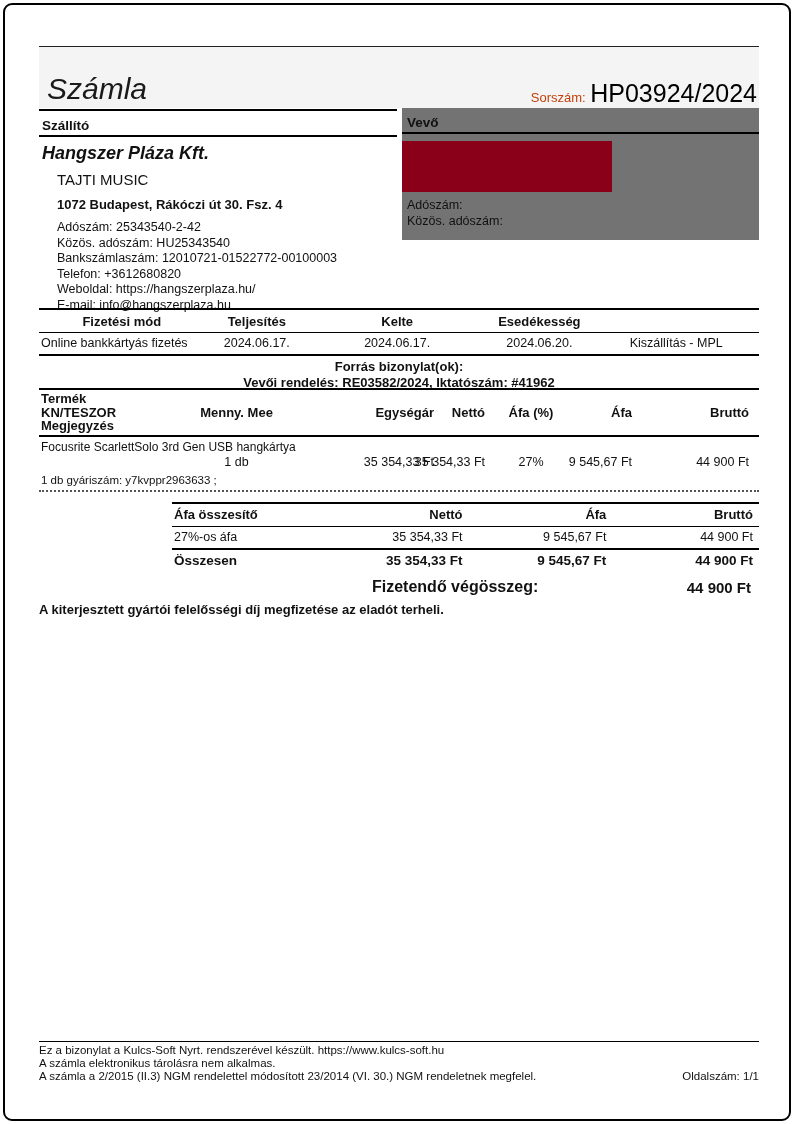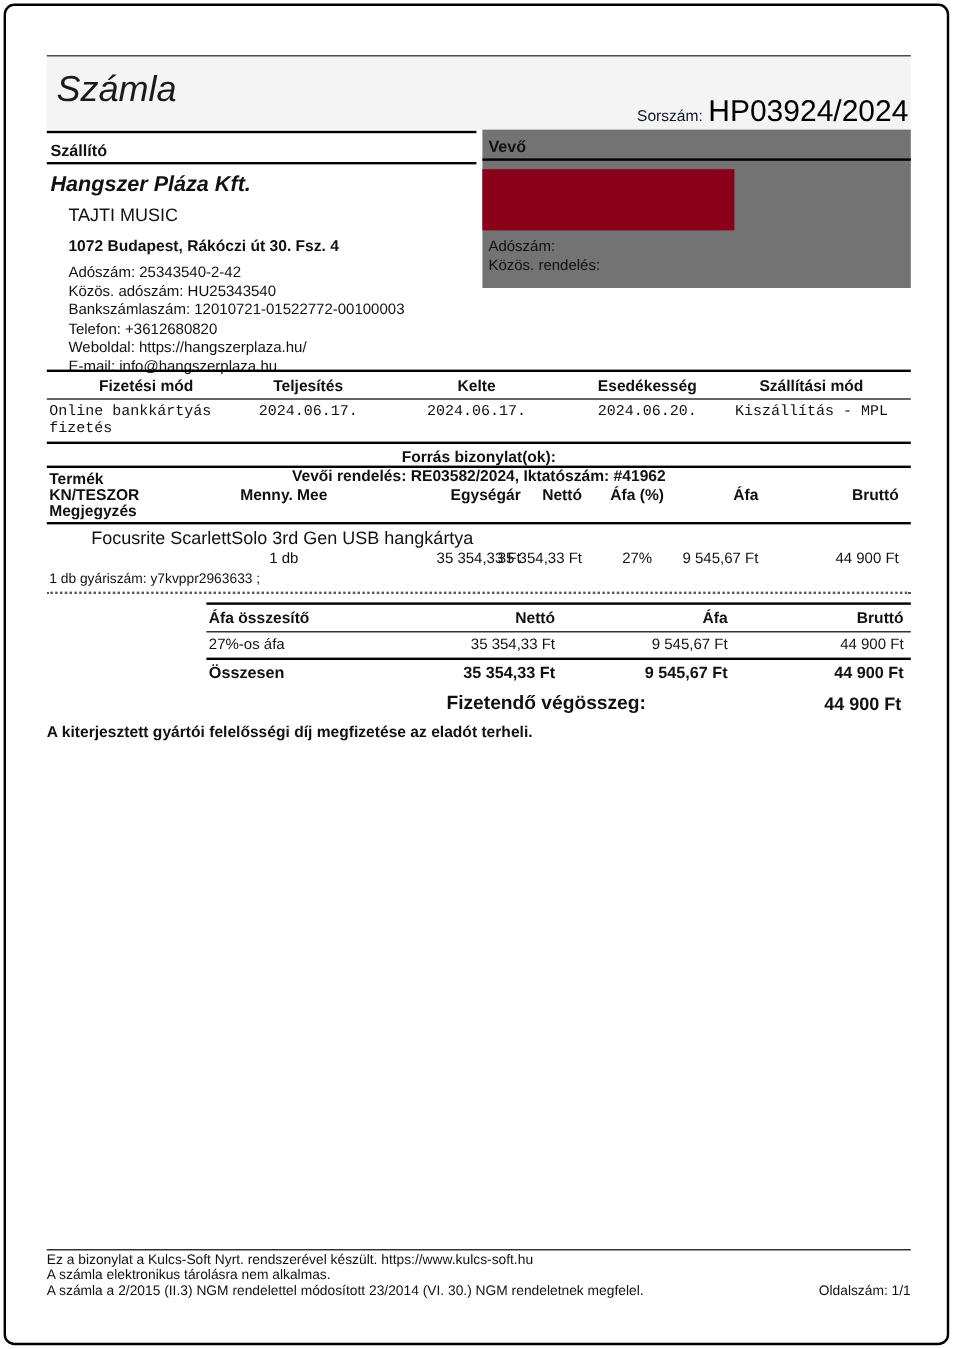--- a/index.html
+++ b/index.html
@@ -21,28 +21,28 @@
     position: absolute;
     left: 34px; top: 0; width: 720px; height: 100%;
   }
   
   .band {
     position: absolute; top: 41px; left: 0; width: 720px; height: 62px;
     background: #f4f4f4;
     border-top: 1px solid #222;
   }
   .band-title {
-    position: absolute; left: 8px; top: 11px;
+    position: absolute; left: 8px; top: 25px;
     font-style: italic; font-size: 30px; color: #1a1a1a;
   }
   .serial-wrap {
     position: absolute; right: 2px; bottom: 0px;
     white-space: nowrap;
   }
-  .serial-label { font-size: 13px; color: #0f172a; }
+  .serial-label { font-size: 13px; color: #c2410c; }
   .serial-number { font-size: 25px; color: #000; }
   
   .supplier-col {
     position: absolute; top: 104px; left: 0; width: 358px;
     border-top: 2px solid #000;
   }
   .section-header {
     font-size: 13.5px; font-weight: bold;
     padding: 7px 0 2px 3px;
     border-bottom: 2px solid #000;
@@ -69,42 +69,42 @@
   .buyer-labels div { font-size: 12.5px; line-height: 16px; }
   
   .payment { position: absolute; top: 303px; left: 0; width: 720px; }
   .pay-row { display: flex; width: 100%; }
   .pay-head {
     border-top: 2px solid #000; border-bottom: 1px solid #000;
     font-weight: bold; font-size: 13px;
   }
   .pay-head > div { padding: 4px 0 3px 0; text-align: center; }
   .pay-data { border-bottom: 2px solid #000; font-size: 12.5px; }
-  .pay-data > div { padding: 3px 0 4px 0; text-align: center; font-family: Liberation Mono, monospace; }
+  .pay-data > div { padding: 3px 0 4px 0; text-align: center; }
   .pc1 { width: 23%; } .pc2 { width: 14.5%; } .pc3 { width: 24.5%; }
   .pc4 { width: 15%; } .pc5 { width: 23%; }
   .pay-data .pc1 { text-align: left; padding-left: 2px; }
   .source-block { text-align: center; padding-top: 3px; }
   .source-block div { font-size: 13px; font-weight: bold; line-height: 15.5px; }
   
   .items { position: absolute; top: 383px; left: 0; width: 720px; }
   .items-head {
     border-top: 2px solid #000; border-bottom: 2px solid #000;
     font-weight: bold; font-size: 13px; padding: 2px 0 2px 0;
   }
   .items-head .hline { position: relative; height: 13.5px; line-height: 13.5px; }
   .items-head .hline > span { position: absolute; white-space: nowrap; }
   .col-kn { left: 2px; }
   .col-qty { left: 130px; width: 135px; text-align: center; }
   .col-unit { right: 325px; }
   .col-net { right: 274px; }
   .col-vatpct { left: 452px; width: 80px; text-align: center; }
   .col-vat { right: 127px; }
   .col-gross { right: 10px; }
-  .item-name { font-size: 15px; padding: 3px 0 0 2px; margin-left: 35px; }
+  .item-name { font-size: 12px; padding: 3px 0 0 2px; }
   .item-values { position: relative; height: 17px; font-size: 12.5px; margin-top: 1px; }
   .item-values > span { position: absolute; white-space: nowrap; }
   .item-note {
     font-size: 11.5px; padding: 2px 0 4px 2px;
     border-bottom: 2px dotted #555;
   }
   
   .vat-summary { position: absolute; top: 497px; left: 133px; width: 587px; }
   .vat-row { display: flex; width: 100%; }
   .vat-head {
@@ -167,31 +167,30 @@
         <div>Weboldal: https://hangszerplaza.hu/</div>
         <div>E-mail: info@hangszerplaza.hu</div>
       </div>
     </div>
 
     <div class="buyer-col">
       <div class="section-header">Vevő</div>
       <div class="redaction-box" style="background: rgb(138, 0, 25);"></div>
       <div class="buyer-labels">
         <div>Adószám:</div>
-        <div>Közös. rendelés:</div>
+        <div>Közös. adószám:</div>
       </div>
     </div>
 
     <div class="payment">
       <div class="pay-row pay-head">
         <div class="pc1">Fizetési mód</div>
         <div class="pc2">Teljesítés</div>
         <div class="pc3">Kelte</div>
         <div class="pc4">Esedékesség</div>
-        <div class="pc5">Szállítási mód</div>
       </div>
       <div class="pay-row pay-data">
         <div class="pc1">Online bankkártyás fizetés</div>
         <div class="pc2">2024.06.17.</div>
         <div class="pc3">2024.06.17.</div>
         <div class="pc4">2024.06.20.</div>
         <div class="pc5">Kiszállítás - MPL</div>
       </div>
       <div class="source-block">
         <div>Forrás bizonylat(ok):</div>

